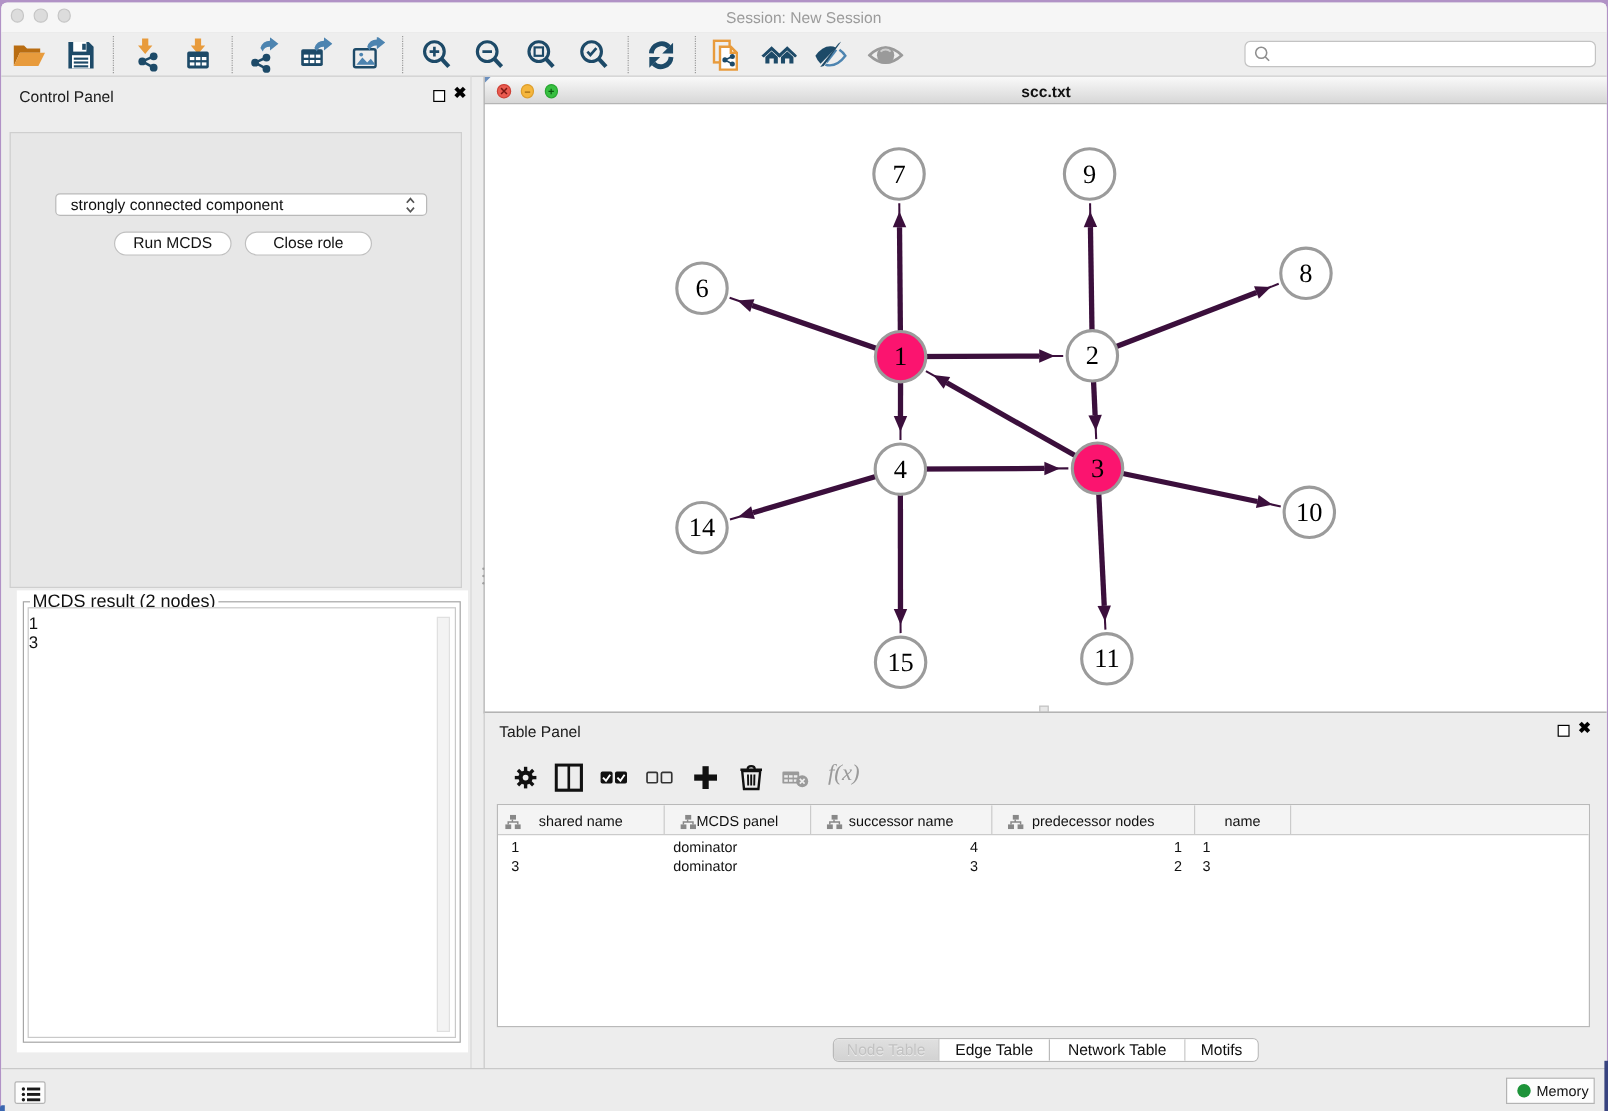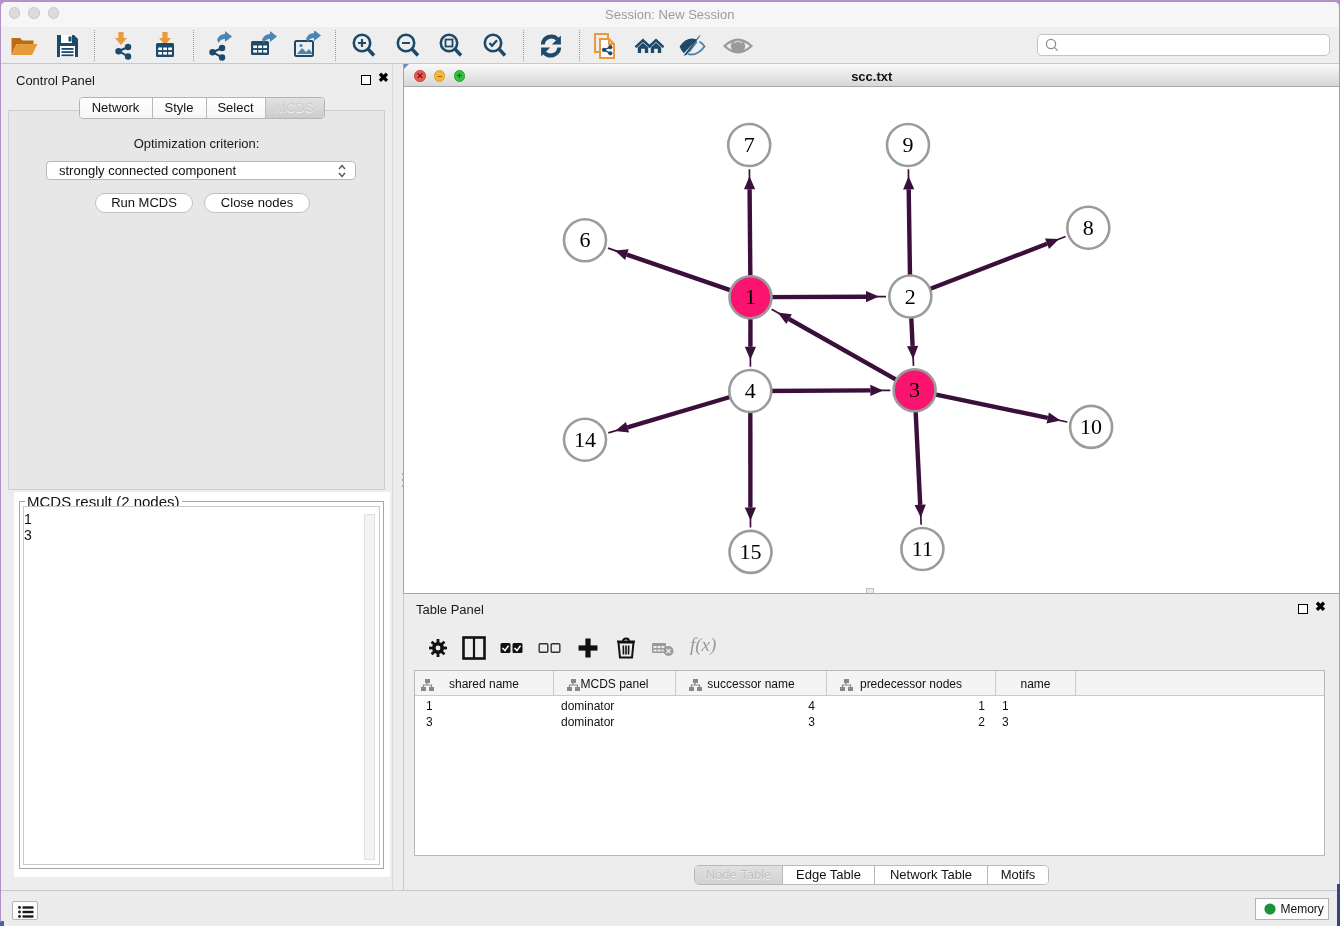--- a/index.html
+++ b/index.html
@@ -201,36 +201,29 @@
         <svg width="18" height="17" style="position:absolute;left:5px;top:1px">
           <circle cx="8" cy="8" r="4.6" fill="none" stroke="#8e8e8e" stroke-width="1.3"></circle>
           <line x1="11.4" y1="11.4" x2="14.6" y2="14.6" stroke="#8e8e8e" stroke-width="1.3"></line>
         </svg>
       </div>
   </div>
   <div id="cpanel">
     <div id="cphead">Control Panel</div>
     <div class="sqicon" style="left:360px"></div>
     <div class="xicon" style="left:377px">✖</div>
-    <div id="tabs">
-      <div class="tab" style="width:73px">Network</div>
-      <div class="tab" style="width:54px">Style</div>
-      <div class="tab" style="width:59px">Select</div>
-      <div class="tab tabsel" style="width:58px">MCDS</div>
-    </div>
     <div id="tabpanel">
-      <div id="optlabel">Optimization criterion:</div>
       <div id="selectbox">strongly connected component
         <svg width="10" height="14" style="position:absolute;right:8px;top:2px">
             <path d="M2 5 L5 1.5 L8 5" fill="none" stroke="#555" stroke-width="1.4"></path>
             <path d="M2 9 L5 12.5 L8 9" fill="none" stroke="#555" stroke-width="1.4"></path>
           </svg>
       </div>
       <div class="btn" style="left:86px;width:96px">Run MCDS</div>
-      <div class="btn" style="left:195px;width:104px">Close nodes</div>
+      <div class="btn" style="left:195px;width:104px">Close role</div>
     </div>
     <div id="whitebox">
       <div id="fieldset">
         <div id="legend">MCDS result (2 nodes)</div>
         <div id="mtext">1<br>3<div id="mscroll"></div></div>
       </div>
     </div>
   </div>
   <svg style="position:absolute;left:399px;top:469px" width="6" height="18">
       <g fill="#9a9a9a">

